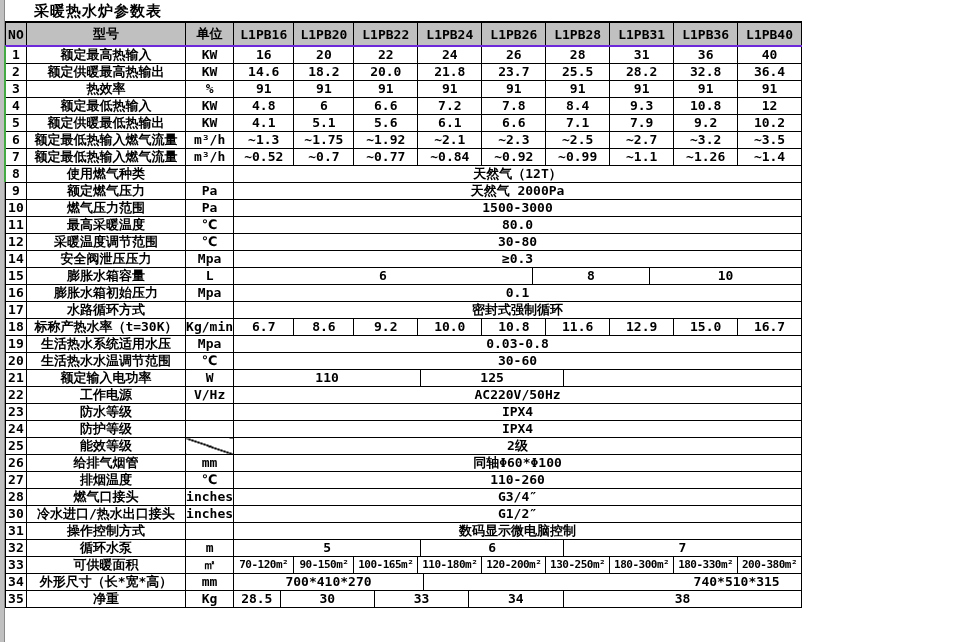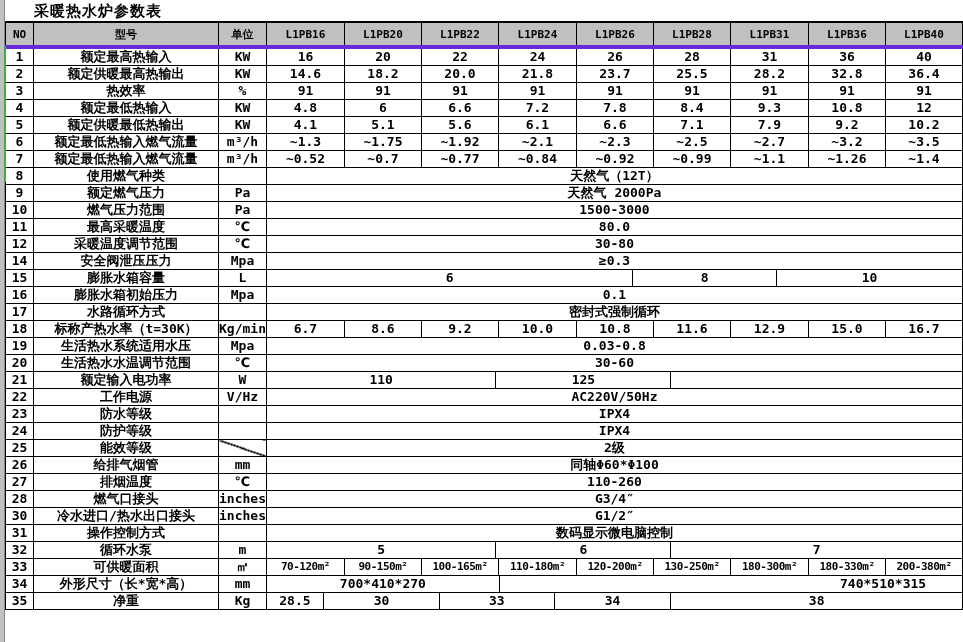--- a/index.html
+++ b/index.html
@@ -1,17 +1,17 @@
 <!DOCTYPE html>
 <html><head>
 <meta charset="utf-8">
 <style>
   html,body { margin:0; padding:0; background:#fff; }
   .sheet {
-    position:relative; width:963px; height:642px; background:#ffffff;
+    position:relative; width:802px; height:642px; background:#ffffff;
     font-family:"DejaVu Sans Mono","DejaVu Sans",sans-serif; color:#000;
     overflow:hidden;
   }
   .edge-strip {
     position:absolute; left:0; top:0; width:5px; height:642px;
     background:#c0c0c0; border-right:1px solid #8a8a8a; box-sizing:border-box;
   }
   .sheet-title {
     position:absolute; left:34px; top:2px; font-size:15px; font-weight:bold;
     white-space:nowrap; letter-spacing:1px;
@@ -22,22 +22,22 @@
   }
   table.param {
     position:absolute; left:5px; top:21px;
     border-collapse:collapse; table-layout:fixed;
   }
   table.param th, table.param td {
     border:1px solid #000; padding:0; text-align:center; vertical-align:middle;
     font-weight:bold; overflow:hidden; white-space:nowrap;
   }
   table.param thead th {
-    background:#c0c0c0; height:22px; font-size:11px;
-    border-top:2px solid #000; border-bottom:4px solid #6d28d9;
+    background:#c0c0c0; height:22px; font-size:13px;
+    border-top:2px solid #000; border-bottom:2px solid #6d28d9;
   }
   table.param tbody td { height:16px; line-height:16px; font-size:13px; background:#fff; }
   td.rownum { font-size:13px; }
   td.label  { font-size:14px; letter-spacing:0; }
   td.unit   { font-size:12px;margin-top:24px; }
   td.unit.slash {
     background-image:linear-gradient(to top right,
       transparent calc(50% - 0.8px), #000 calc(50% - 0.8px),
       #000 calc(50% + 0.8px), transparent calc(50% + 0.8px));
   }

